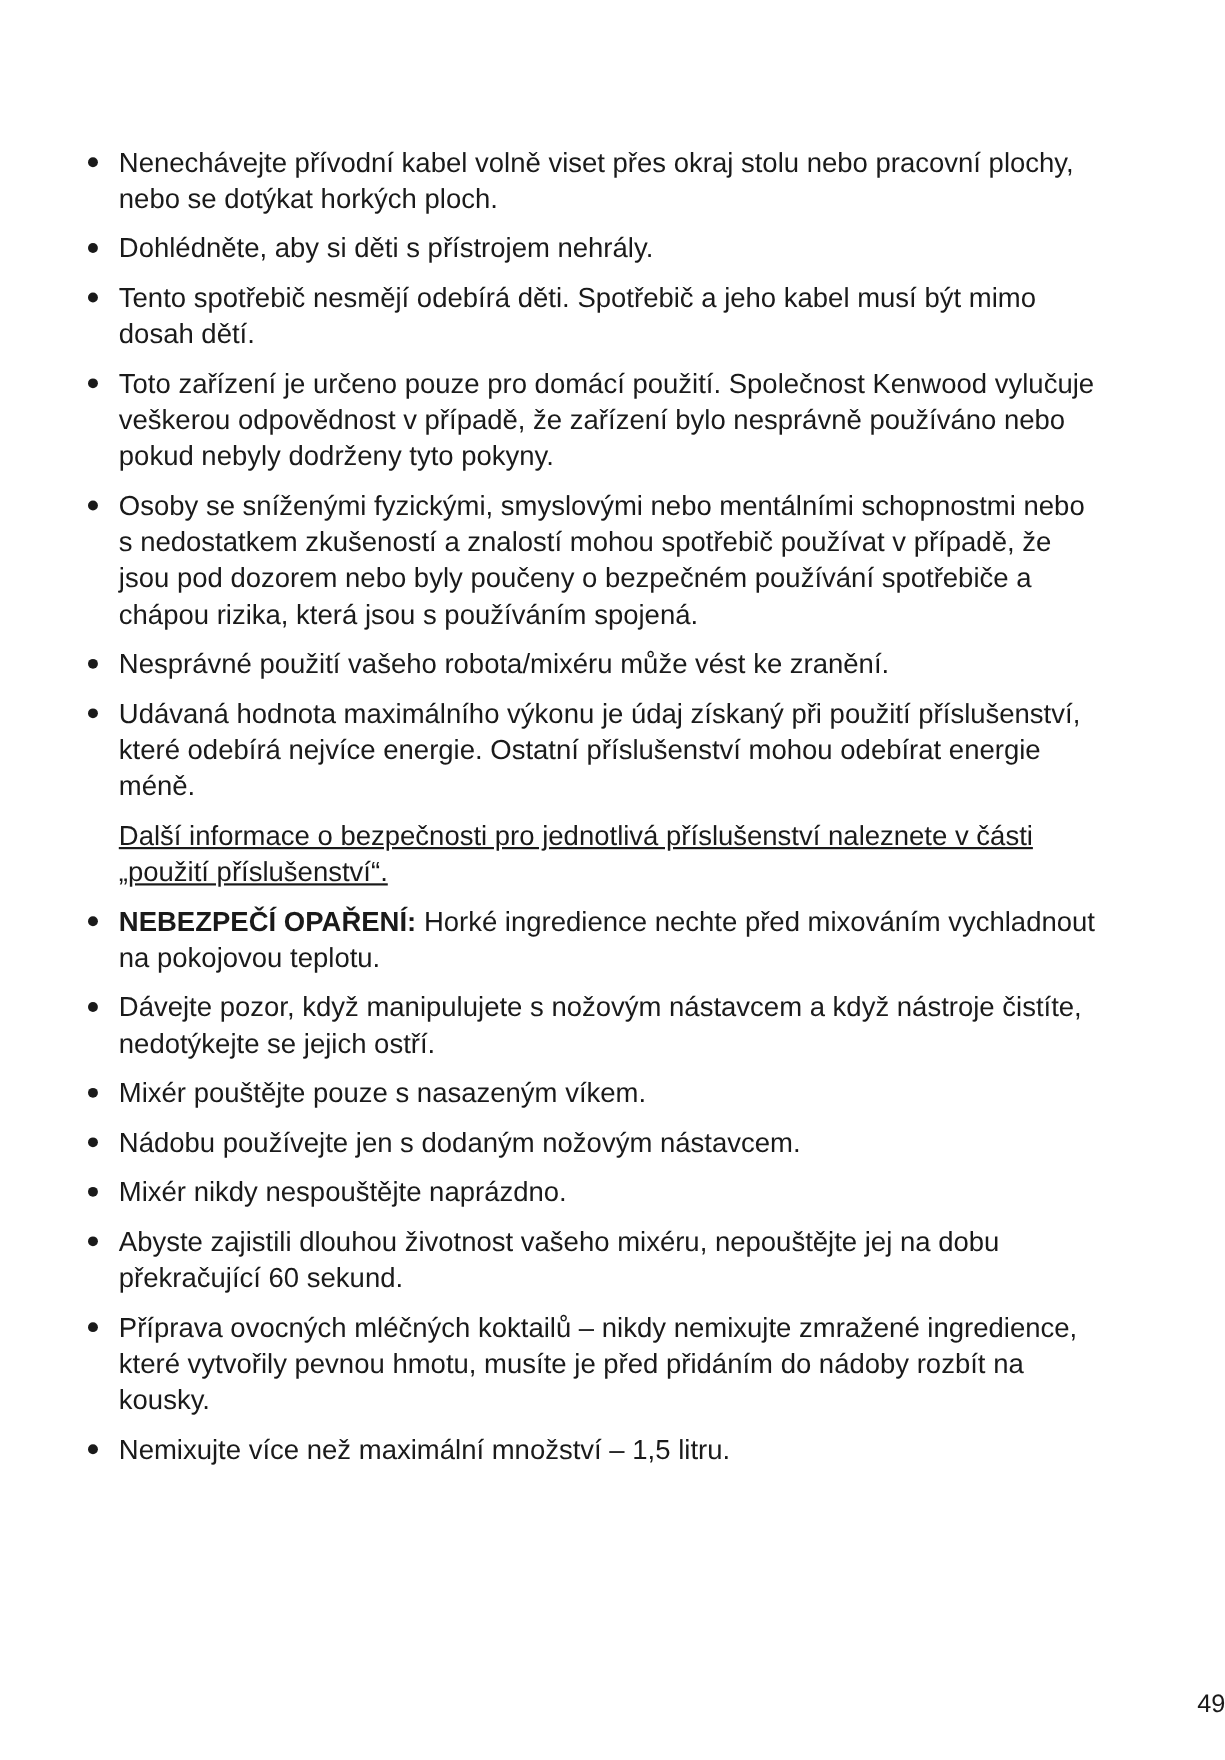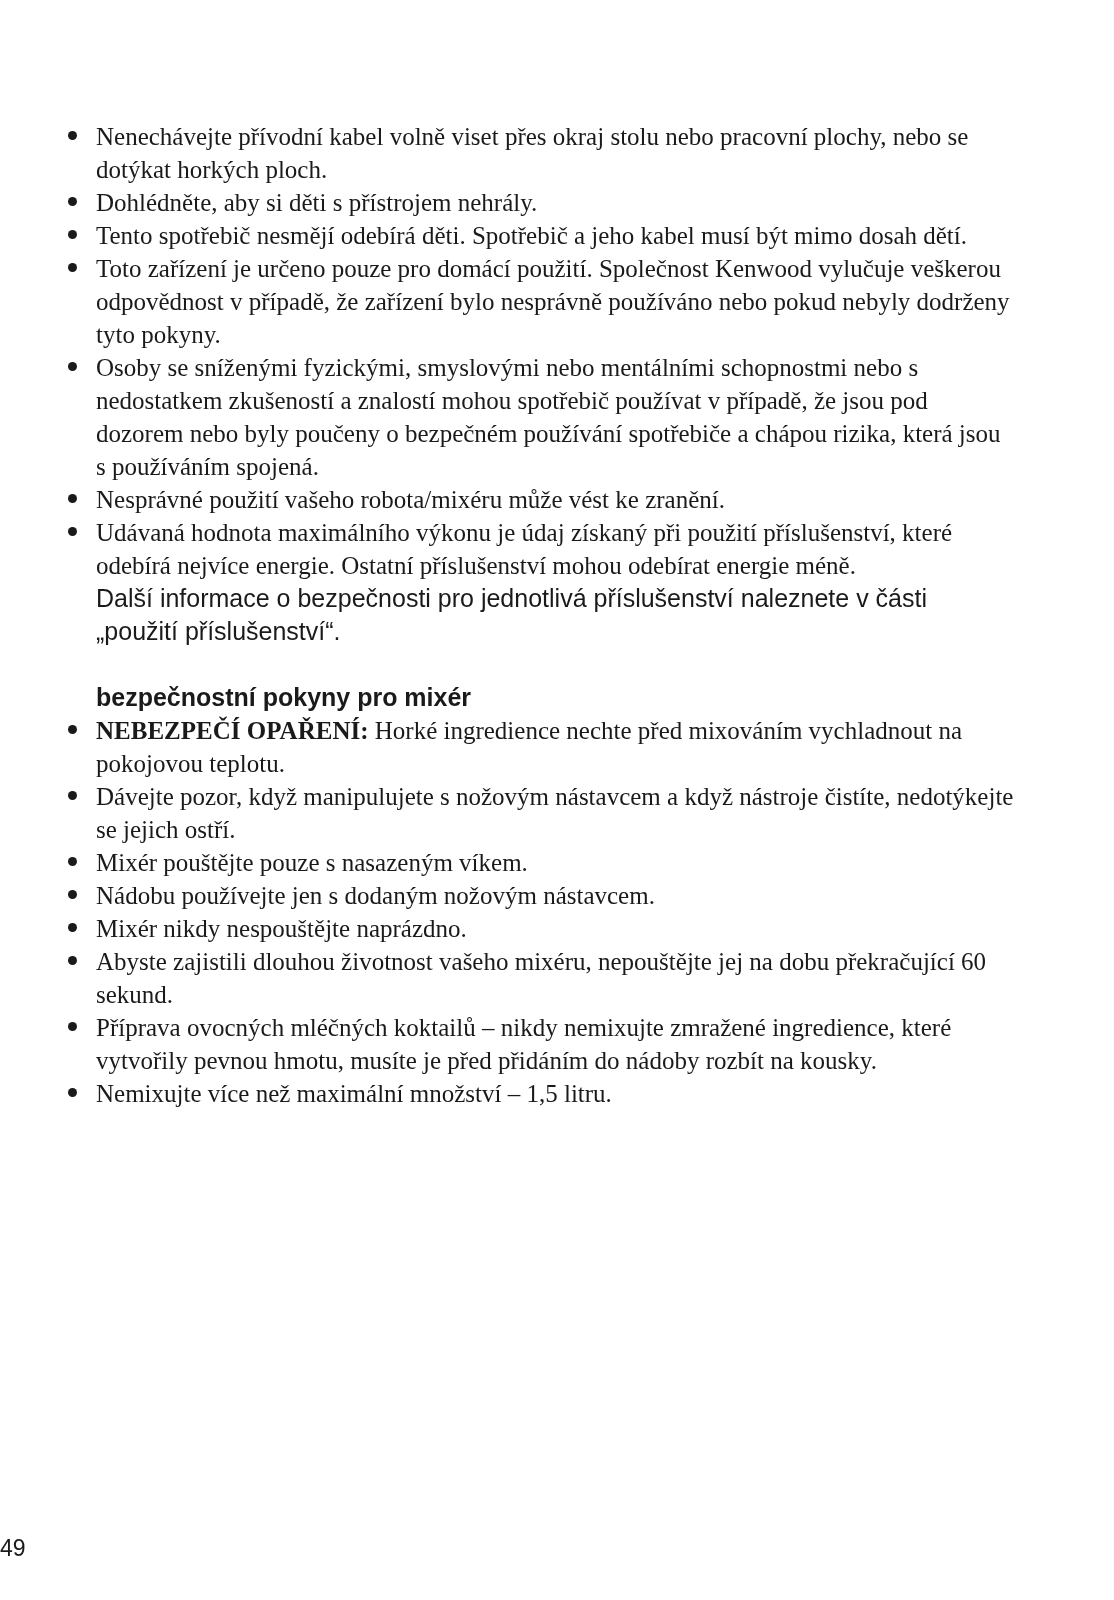--- a/index.html
+++ b/index.html
@@ -29,54 +29,54 @@
     font-size: 25px;
     line-height: 33px;
   }
   ul.bullets {
     list-style: none;
     margin: 0;
     padding: 0;
   }
   ul.bullets li {
     position: relative;
-    margin: 0;
+    margin: 12px;
     padding: 0;
-    font-family: Liberation Serif, serif;
   }
   ul.bullets li::before {
     content: "";
     position: absolute;
     left: -28px;
     top: 11px;
     width: 9px;
     height: 9px;
     border-radius: 50%;
     background: #1a1a1a;
   }
   .paragraph {
-    margin: 0;
+    margin: 12px;
     padding: 0;
+    text-decoration: underline;
   }
   .section-heading {
     font-size: 25px;
     line-height: 33px;
     font-weight: bold;
     margin: 33px 0 0 0;
     padding: 0;
   }
   strong.lead {
     font-weight: bold;
   }
   .page-number {
     position: absolute;
     bottom: 38px;
     left: 0;
     width: 100%;
-    text-align: left;
+    text-align: right;
     font-size: 23px;
     color: #1a1a1a;
   }
 </style>
 </head>
 <body>
 
 <div class="page">
   <div class="content">
 
@@ -85,21 +85,20 @@
         <li>Dohlédněte, aby si děti s přístrojem nehrály.</li>
         <li>Tento spotřebič nesmějí odebírá děti. Spotřebič a jeho kabel musí být mimo dosah dětí.</li>
         <li>Toto zařízení je určeno pouze pro domácí použití. Společnost Kenwood vylučuje veškerou odpovědnost v případě, že zařízení bylo nesprávně používáno nebo pokud nebyly dodrženy tyto pokyny.</li>
         <li>Osoby se sníženými fyzickými, smyslovými nebo mentálními schopnostmi nebo s nedostatkem zkušeností a znalostí mohou spotřebič používat v případě, že jsou pod dozorem nebo byly poučeny o bezpečném používání spotřebiče a chápou rizika, která jsou s používáním spojená.</li>
         <li>Nesprávné použití vašeho robota/mixéru může vést ke zranění.</li>
         <li>Udávaná hodnota maximálního výkonu je údaj získaný při použití příslušenství, které odebírá nejvíce energie. Ostatní příslušenství mohou odebírat energie méně.</li>
       </ul>
 
     <p class="paragraph">Další informace o bezpečnosti pro jednotlivá příslušenství naleznete v části „použití příslušenství“.</p>
 
-    <h2 class="section-heading">bezpečnostní pokyny pro mixér</h2>
 
     <ul class="bullets">
         <li><strong class="lead">NEBEZPEČÍ OPAŘENÍ: </strong>Horké ingredience nechte před mixováním vychladnout na pokojovou teplotu.</li>
         <li>Dávejte pozor, když manipulujete s nožovým nástavcem a když nástroje čistíte, nedotýkejte se jejich ostří.</li>
         <li>Mixér pouštějte pouze s nasazeným víkem.</li>
         <li>Nádobu používejte jen s dodaným nožovým nástavcem.</li>
         <li>Mixér nikdy nespouštějte naprázdno.</li>
         <li>Abyste zajistili dlouhou životnost vašeho mixéru, nepouštějte jej na dobu překračující 60 sekund.</li>
         <li>Příprava ovocných mléčných koktailů – nikdy nemixujte zmražené ingredience, které vytvořily pevnou hmotu, musíte je před přidáním do nádoby rozbít na kousky.</li>
         <li>Nemixujte více než maximální množství – 1,5 litru.</li>

